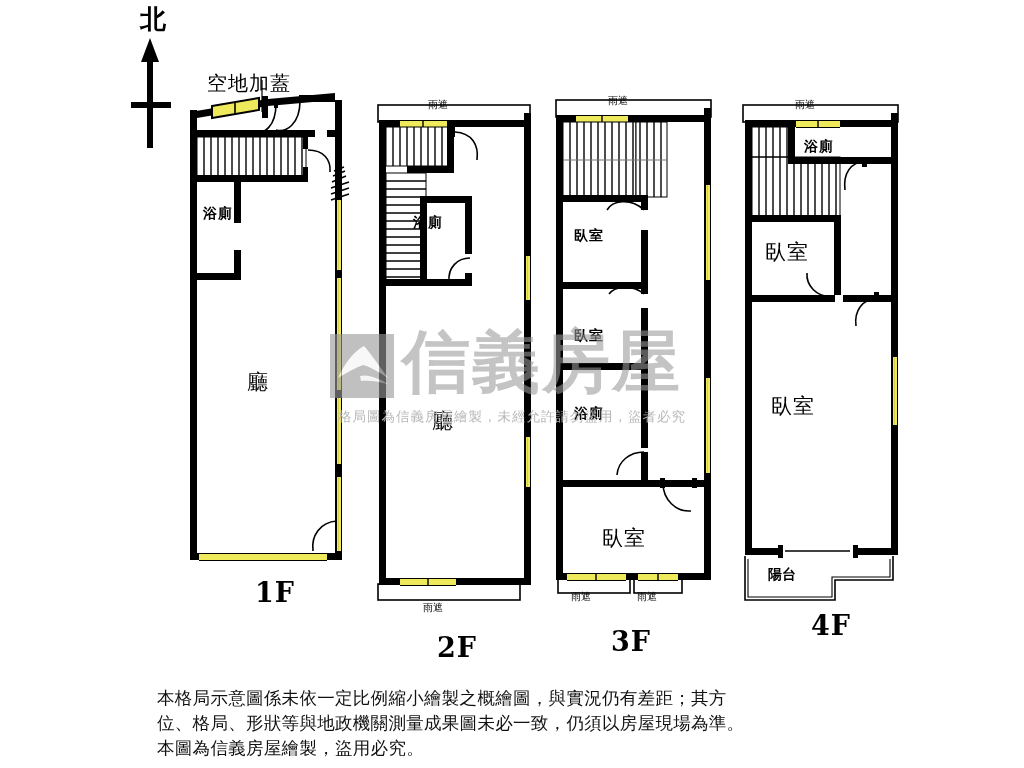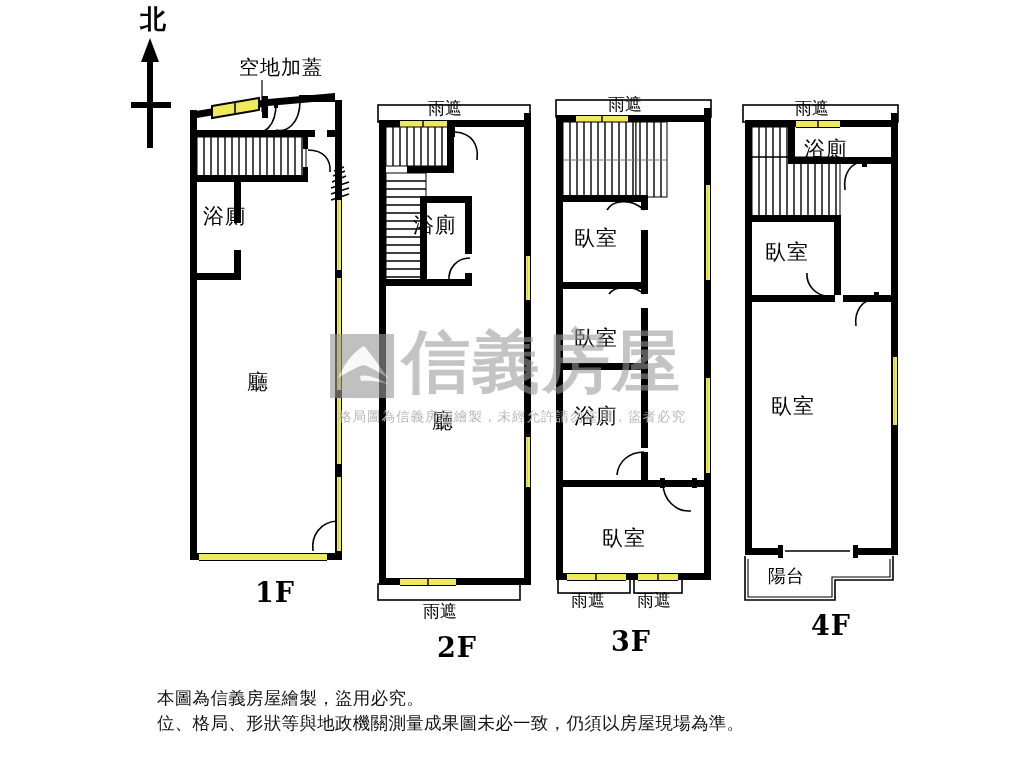--- a/index.html
+++ b/index.html
@@ -8,23 +8,23 @@
     font-family:"DejaVu Sans","Liberation Sans",sans-serif;
     width:1024px;height:768px;overflow:hidden;position:relative;
   }
   #stage{position:absolute;left:0;top:0;width:1024px;height:768px;}
   svg#plan{position:absolute;left:0;top:0;width:1024px;height:768px;display:block;}
 
   .cjk{font-family:"DejaVu Sans","Liberation Sans",sans-serif;}
 
   
   .lbl{position:absolute;color:#000;white-space:nowrap;line-height:1;}
-  .room-lbl{font-size:21px;letter-spacing:1px;}
+  .room-lbl{font-size:14px;letter-spacing:1px;font-weight:bold;}
   .room-lbl-lg{font-size:21px;letter-spacing:1px;}
-  .small-lbl{font-size:17px;letter-spacing:0px;}
+  .small-lbl{font-size:10px;letter-spacing:0px;}
   .floor-lbl{font-size:27px;font-family:"DejaVu Serif","Liberation Serif",serif;font-weight:700;letter-spacing:1px;}
   .north-lbl{font-size:26px;font-weight:600;}
   .cover-lbl{font-size:20px;letter-spacing:1px;}
 
   
   #footer{
     position:absolute;left:157px;top:686px;width:730px;
     font-size:17.5px;line-height:1.42;color:#111;letter-spacing:0.3px;
     font-family:"DejaVu Sans","Liberation Sans",sans-serif;
   }
@@ -371,21 +371,21 @@
       <line x1="785" y1="551" x2="850" y2="551" stroke="#000" stroke-width="1.4"></line>
 
       <path d="M745,556 L745,600 L835,600 L835,580 L893,580 L893,556" fill="none" stroke="#000" stroke-width="1.6"></path>
       <path d="M748,559 L748,597 L832,597 L832,577 L890,577 L890,559" fill="none" stroke="#000" stroke-width="1.1"></path>
     </g>
 
   </svg>
 
   <div class="lbl north-lbl cjk" style="left:140px;top:6px;">北</div>
 
-  <div class="lbl cover-lbl cjk" style="left:207px;top:57px;margin-left:32px;">空地加蓋</div>
+  <div class="lbl cover-lbl cjk" style="left:207px;top:73px;">空地加蓋</div>
 
   <div class="lbl room-lbl cjk" style="left:203px;top:206px;">浴廁</div>
   <div class="lbl room-lbl-lg cjk" style="left:247px;top:372px;">廳</div>
   <div class="lbl floor-lbl" style="left:255px;top:579px;">1F</div>
 
   <div class="lbl small-lbl cjk" style="left:428px;top:100px;">雨遮</div>
   <div class="lbl room-lbl cjk" style="left:413px;top:215px;">浴廁</div>
   <div class="lbl room-lbl-lg cjk" style="left:432px;top:411px;">廳</div>
   <div class="lbl small-lbl cjk" style="left:423px;top:603px;">雨遮</div>
   <div class="lbl floor-lbl" style="left:437px;top:634px;text-align:center;">2F</div>
@@ -396,32 +396,33 @@
   <div class="lbl room-lbl cjk" style="left:574px;top:406px;">浴廁</div>
   <div class="lbl room-lbl-lg cjk" style="left:602px;top:528px;">臥室</div>
   <div class="lbl small-lbl cjk" style="left:571px;top:592px;">雨遮</div>
   <div class="lbl small-lbl cjk" style="left:637px;top:592px;">雨遮</div>
   <div class="lbl floor-lbl" style="left:611px;top:628px;">3F</div>
 
   <div class="lbl small-lbl cjk" style="left:795px;top:100px;">雨遮</div>
   <div class="lbl room-lbl cjk" style="left:804px;top:139px;">浴廁</div>
   <div class="lbl room-lbl-lg cjk" style="left:765px;top:242px;">臥室</div>
   <div class="lbl room-lbl-lg cjk" style="left:771px;top:396px;">臥室</div>
-  <div class="lbl small-lbl cjk" style="left:768px;top:567px;font-size:18px;">陽台</div>
+  <div class="lbl small-lbl cjk" style="left:768px;top:567px;font-size:14px;font-weight:bold;">陽台</div>
   <div class="lbl floor-lbl" style="left:811px;top:612px;">4F</div>
 
   <div id="wm">
     <div id="wm-logo">
       <svg width="64" height="64" viewBox="0 0 64 64">
         <path d="M8 44 C18 22 30 14 34 12 C38 16 48 30 58 44 C46 36 38 32 33 31 C27 33 18 38 8 44 Z" fill="#ffffff" opacity="0.9"></path>
         <path d="M30 42 C38 40 48 44 58 50 C47 47 38 46 31 47 Z" fill="#ffffff" opacity="0.85"></path>
       </svg>
     </div>
     <div id="wm-text" class="cjk">信義房屋</div>
     <div id="wm-sub" class="cjk">格局圖為信義房屋繪製，未經允許請勿盜用，盜者必究</div>
   </div>
 
   <div id="footer">
+    <div>本格局示意圖係未依一定比例縮小繪製之概繪圖，與實況仍有差距；其方</div>
+    <div>位、格局、形狀等與地政機關測量成果圖未必一致，仍須以房屋現場為準。</div>
     <div>本圖為信義房屋繪製，盜用必究。</div>
-    <div>位、格局、形狀等與地政機關測量成果圖未必一致，仍須以房屋現場為準。</div>
   </div>
 
 </div>
 
 </body></html>

